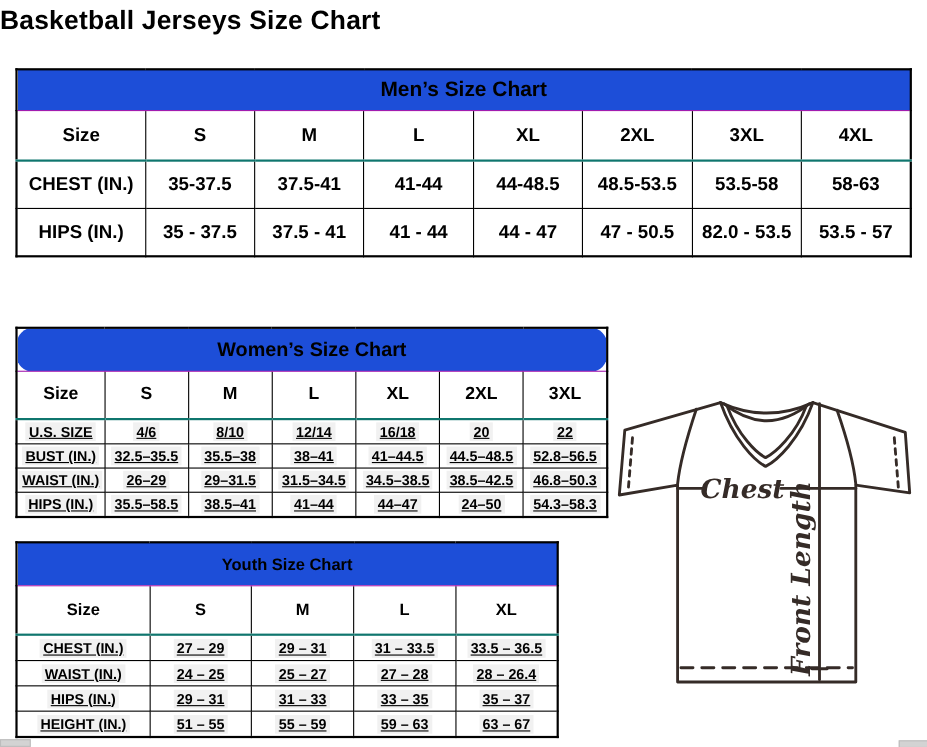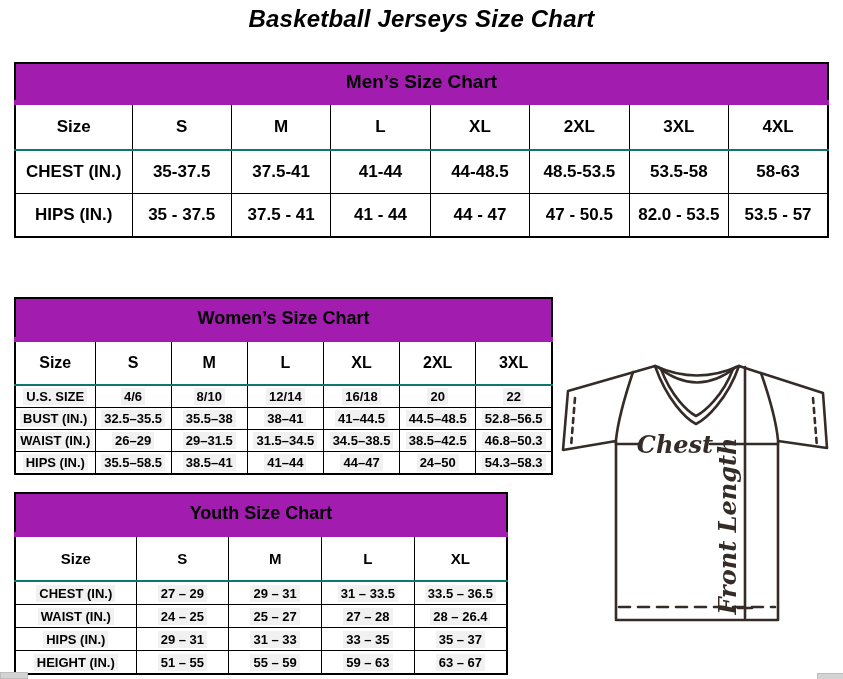--- a/index.html
+++ b/index.html
@@ -1,41 +1,41 @@
 <!DOCTYPE html>
 <html><head>
 <meta charset="utf-8">
 <style>
   html,body{margin:0;padding:0;background:#fff;}
   .page{position:relative;width:843px;height:679px;background:#ffffff;overflow:hidden;
         font-family:"Liberation Sans",sans-serif;color:#000;}
-  .page-title{position:absolute;top:5px;left:0;width:843px;text-align:center;
-        font-size:24px;font-weight:bold;letter-spacing:.2px;font-style:italic;}
+  .page-title{position:absolute;top:5px;left:0;width:843px;text-align:left;
+        font-size:24px;font-weight:bold;letter-spacing:.2px;}
   table.tbl{position:absolute;border-collapse:collapse;table-layout:fixed;
         border:2px solid #000;background:#fff;}
   table.tbl td{border:1px solid #000;text-align:center;vertical-align:middle;
         font-weight:bold;padding:0;overflow:hidden;white-space:nowrap;}
-  tr.band td{background:#a21caf;border-bottom:5px solid #a21caf;}
+  tr.band td{background:#1d4ed8;border-bottom:1px solid #a21caf;}
   tr.cols td{border-bottom:2px solid #0f766e;}
   
   .tbl-men{left:14px;top:62px;width:815px;}
   .tbl-men tr.band td{height:36px;font-size:19px;}
   .tbl-men tr.cols td{height:44px;font-size:17px;}
   .tbl-men tbody td{height:42px;font-size:17px;}
   
   .tbl-women{left:14px;top:297px;width:539px;}
-  .tbl-women tr.band td{height:38px;font-size:18px;}
+  .tbl-women tr.band td{height:38px;font-size:18px;border-radius:15px;}
   .tbl-women tr.cols td{height:42px;font-size:16px;}
   .tbl-women tbody td{height:21px;font-size:13px;}
   
   .tbl-youth{left:14px;top:492px;width:494px;}
-  .tbl-youth tr.band td{height:38px;font-size:18px;}
+  .tbl-youth tr.band td{height:38px;font-size:15px;}
   .tbl-youth tr.cols td{height:43px;font-size:15px;}
   .tbl-youth tbody td{height:22px;font-size:13px;}
-  .hl{background:#f1f1f1;padding:1px 3px;}
+  .hl{background:#f1f1f1;padding:1px 3px;text-decoration:underline;}
   
   .jersey{position:absolute;left:555px;top:354px;width:288px;height:316px;}
   .diagram-text{font-family:"DejaVu Serif",serif;font-style:italic;font-weight:bold;
         fill:#352b27;}
   
   .scroll-frag{position:absolute;height:5px;background:#d3d3d3;border:1px solid #bdbdbd;}
   .scroll-frag.left{left:0;top:672px;width:26px;}
   .scroll-frag.right{left:817px;top:673px;width:26px;}
 </style>
 </head>

